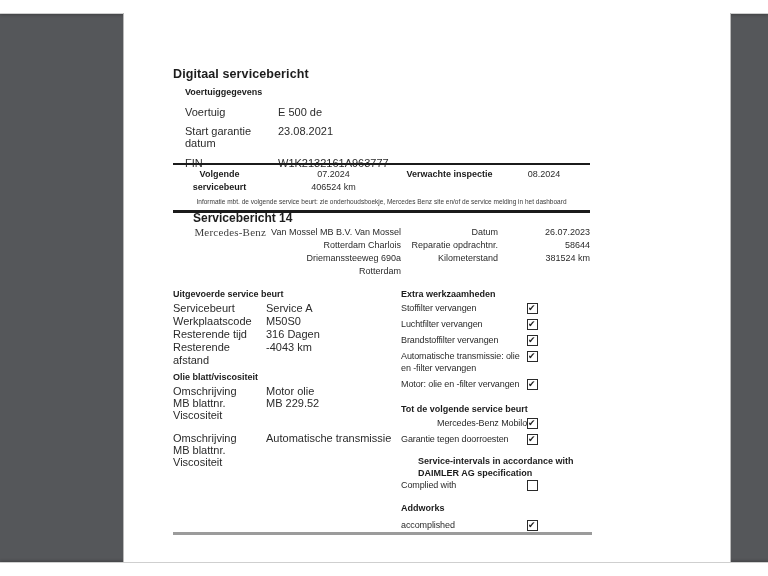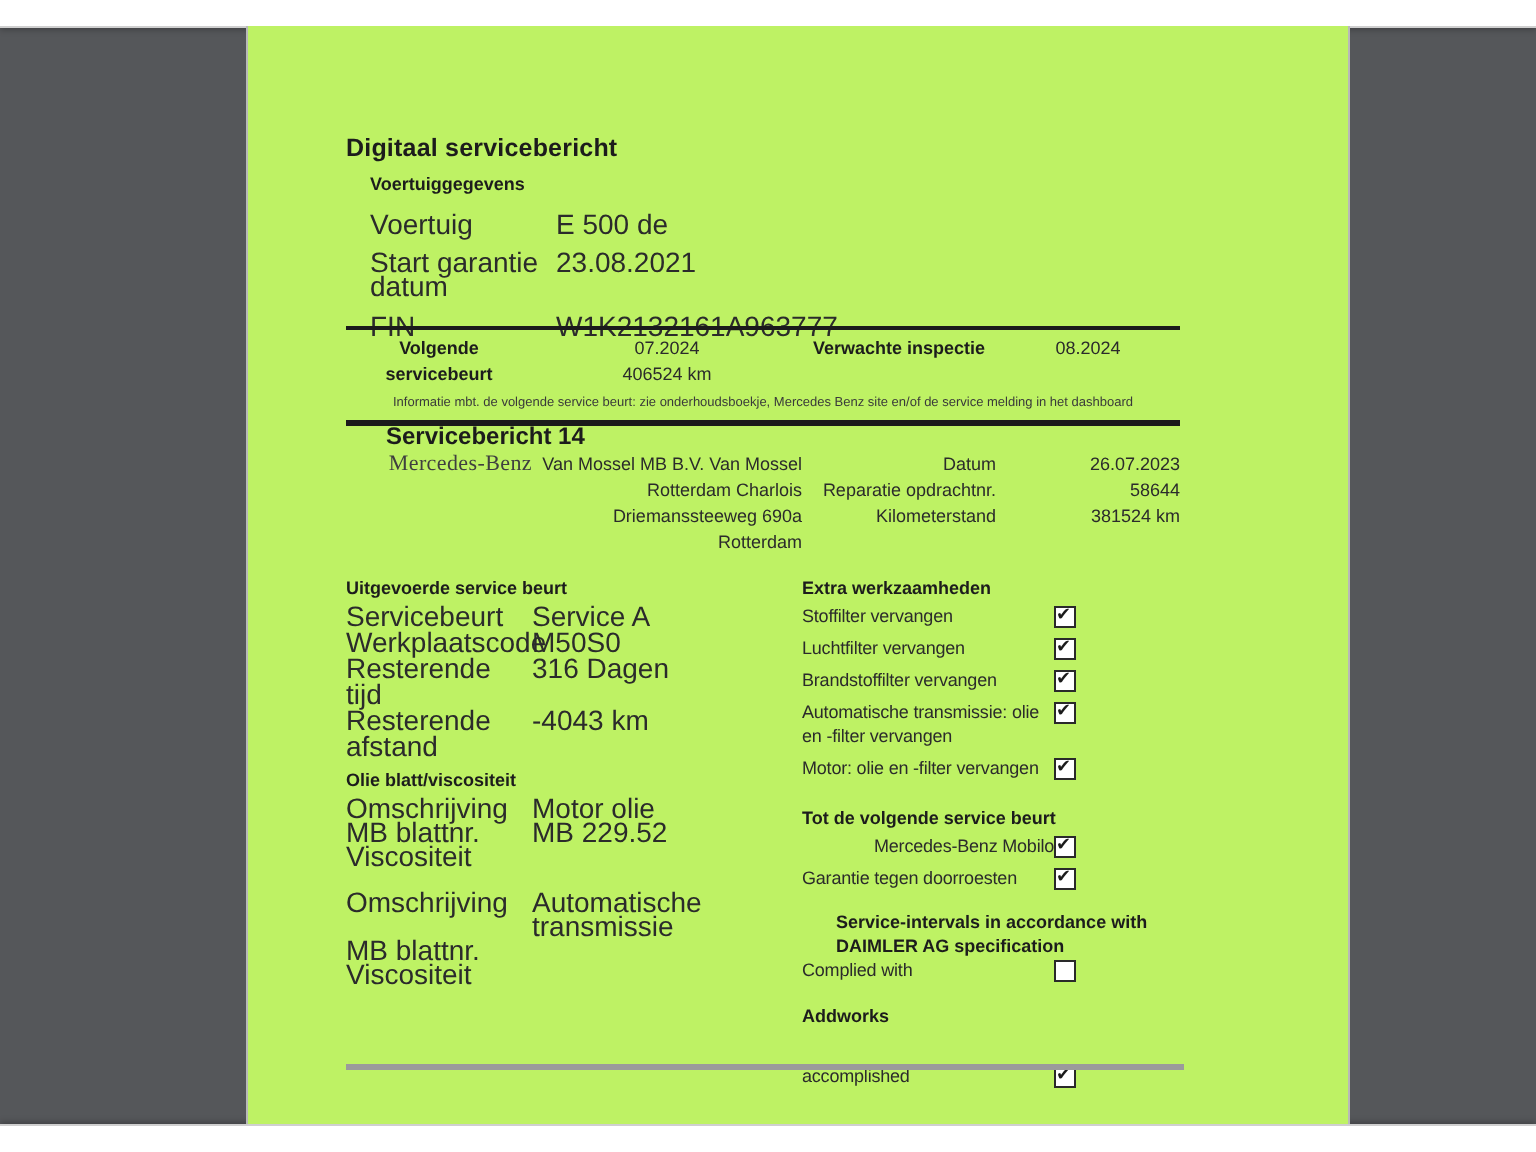--- a/index.html
+++ b/index.html
@@ -11,31 +11,31 @@
     overflow:hidden;
     color:#2b2b2b;
   }
   .strip {
     position:absolute; left:0; width:768px; background:#ffffff;
   }
   .strip.top { top:0; height:13px; border-bottom:1px solid #cfcfcf; box-shadow:0 1px 3px rgba(0,0,0,0.25); }
   .strip.bottom { top:562px; height:14px; border-top:1px solid #cfcfcf; box-shadow:0 -1px 3px rgba(0,0,0,0.25); }
 
   .page {
-    position:absolute; left:123px; top:13px; width:552px; height:549px;
-    background:#bef264;
+    position:absolute; left:123px; top:13px; width:608px; height:549px;
+    background:#ffffff;
     border-left:1px solid #b9b9b9; border-right:1px solid #b9b9b9;
     box-sizing:border-box;
   }
   .abs { position:absolute; }
 
   .doc-title { left:49px; top:54px; font-size:12.5px; font-weight:bold; color:#1c1c1c; letter-spacing:0.1px; }
 
   .sec-heading { font-size:9px; font-weight:bold; color:#1c1c1c; line-height:11px; }
-  .kv { display:flex; font-size:14px; line-height:12px; }
+  .kv { display:flex; font-size:11px; line-height:12px; }
   .kv .k { width:93px; flex:0 0 93px; }
   .kv .v { flex:1; }
 
   .vehicle { left:61px; top:74px; width:417px; }
   .vehicle .kv { margin-top:7.5px; }
   .vehicle .kv:first-of-type { margin-top:2px; }
 
   .rule-dark  { left:49px; top:150px; width:417px; height:2px; background:#1b1b1b; }
   .rule-thick { width:417px; height:3px; background:#1b1b1b; margin-top:4px; }
   .rule-gray  { left:49px; top:519px; width:419px; height:3px; background:#9b9b9b; }
@@ -225,21 +225,21 @@
       <span class="checkbox checked"></span>
     </div>
 
     <div class="sec-heading gap-heading-sm two-line" style="line-height:12px;">Service-intervals in accordance with DAIMLER AG specification</div>
     <div class="check-row" style="margin-top:0;">
       <span class="check-label">Complied with</span>
       <span class="checkbox"></span>
     </div>
 
     <div class="sec-heading gap-heading-md">Addworks</div>
-    <div class="check-row" style="margin-top:18px;">
+    <div class="check-row" style="margin-top:5px;">
       <span class="check-label">accomplished</span>
       <span class="checkbox checked"></span>
     </div>
   </div>
 
   <div class="abs rule-gray"></div>
 
 </div>
 
 </body></html>

